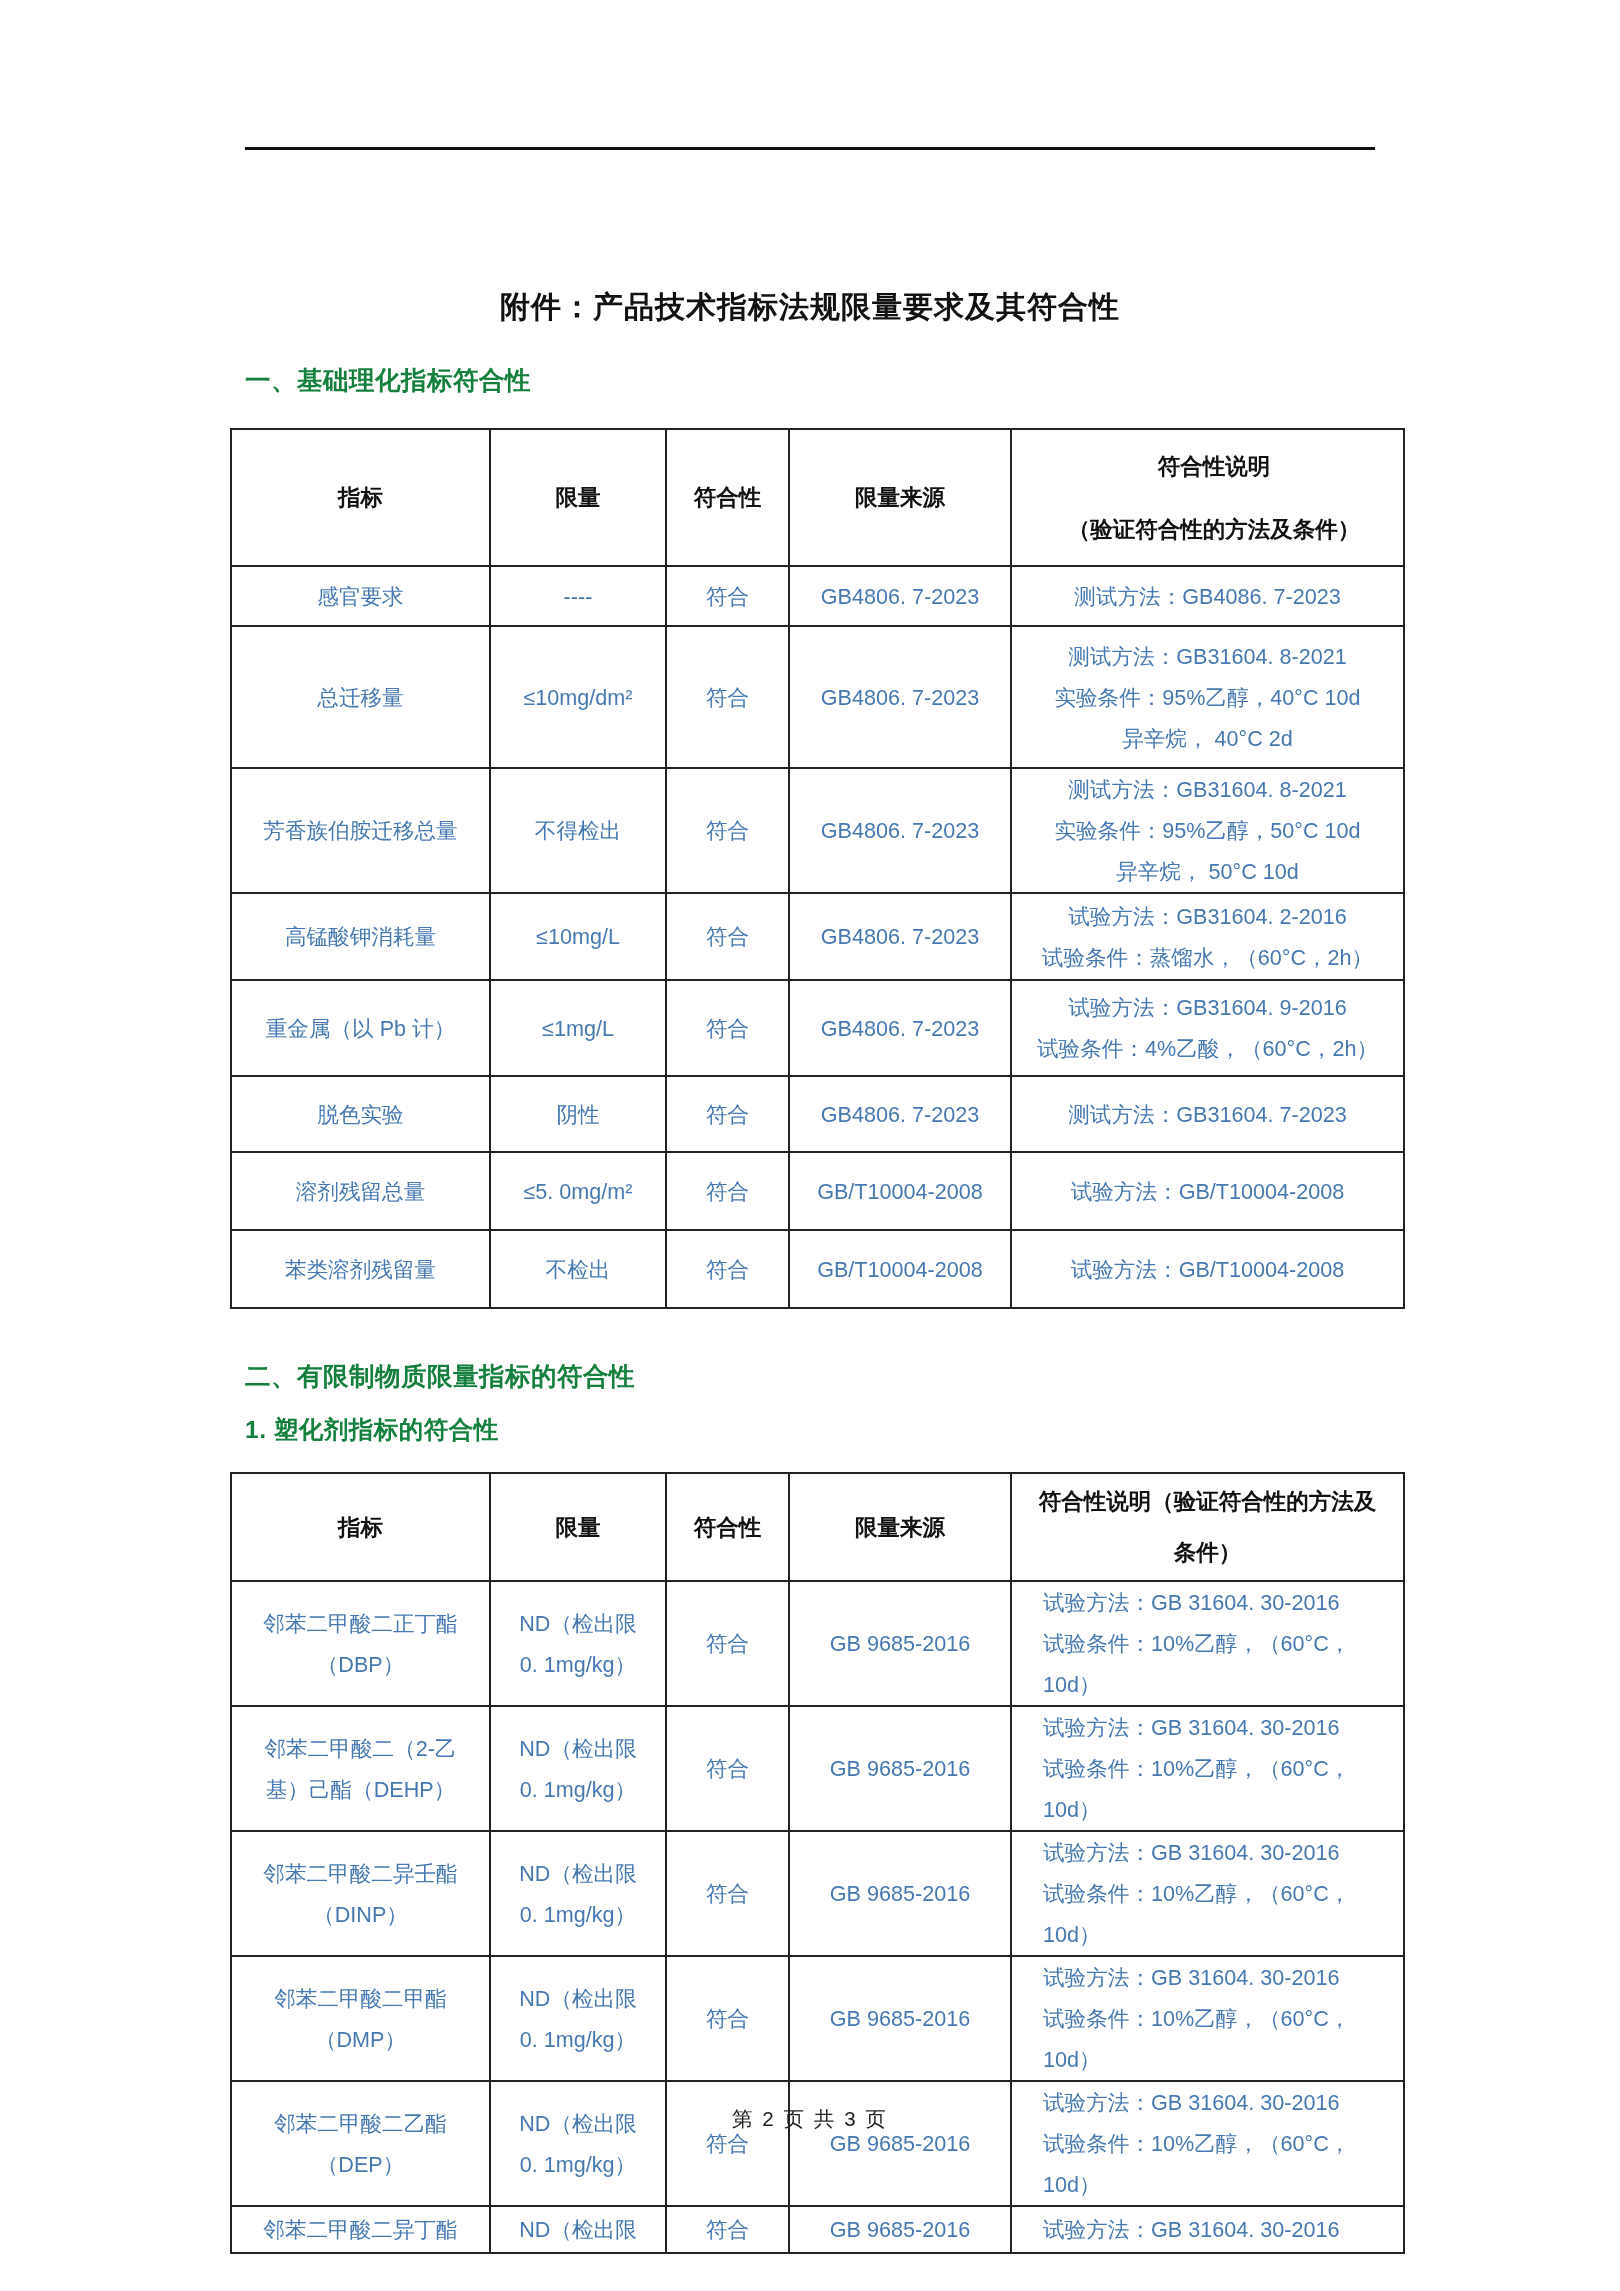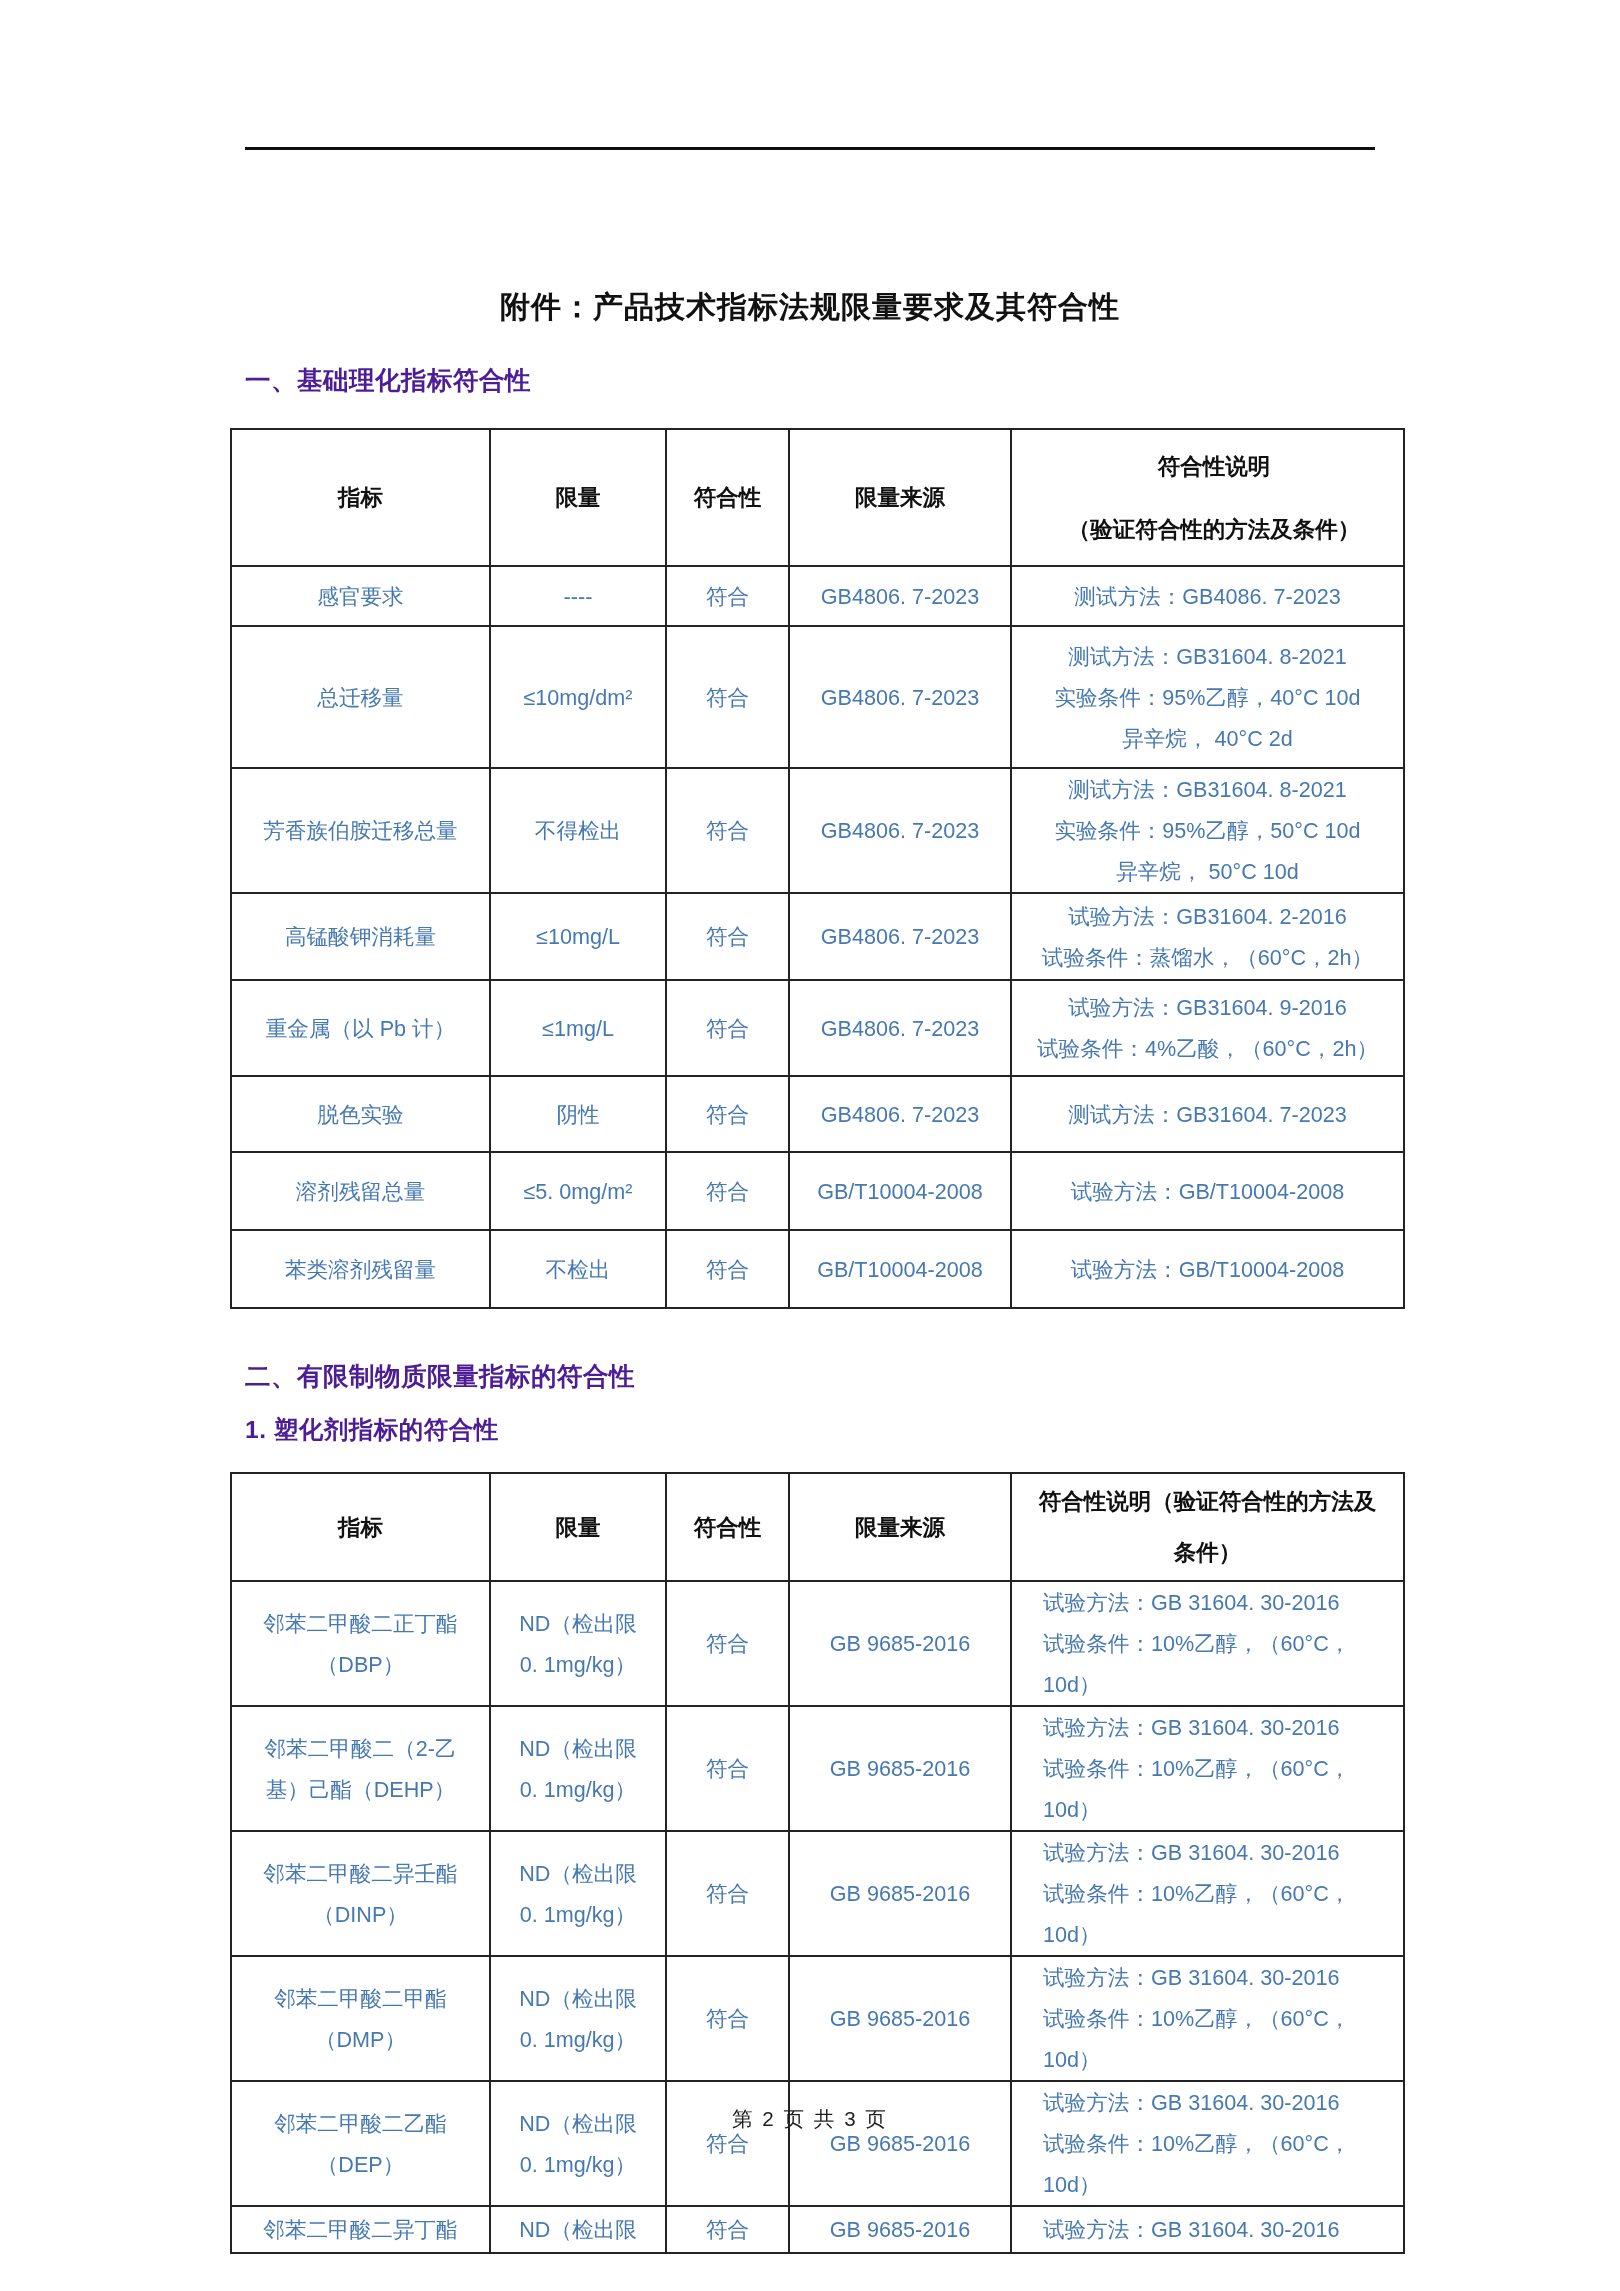--- a/index.html
+++ b/index.html
@@ -16,21 +16,21 @@
     position: absolute; left: 245px; top: 147px;
     width: 1130px; height: 2.9px; background: #101010;
   }
   .doc-title {
     position: absolute; top: 287px; left: 0; width: 1620px;
     text-align: center; font-size: 30px; font-weight: bold;
     letter-spacing: 1px; color: #111111;
   }
   .sec-heading {
     position: absolute; left: 245px;
-    font-size: 25.5px; font-weight: bold; color: #4c1d95;
+    font-size: 25.5px; font-weight: bold; color: #15803d;
     letter-spacing: 0.5px;
   }
   #heading-sec1 { top: 363px; }
   #heading-sec2 { top: 1349px; margin-top: 10px; }
   #heading-sub1 { top: 1413px; font-size: 24.5px; }
   table.spec {
     position: absolute; left: 230px; width: 1173px;
     border-collapse: collapse; table-layout: fixed;
     border: 2.9px solid #232323;
   }

